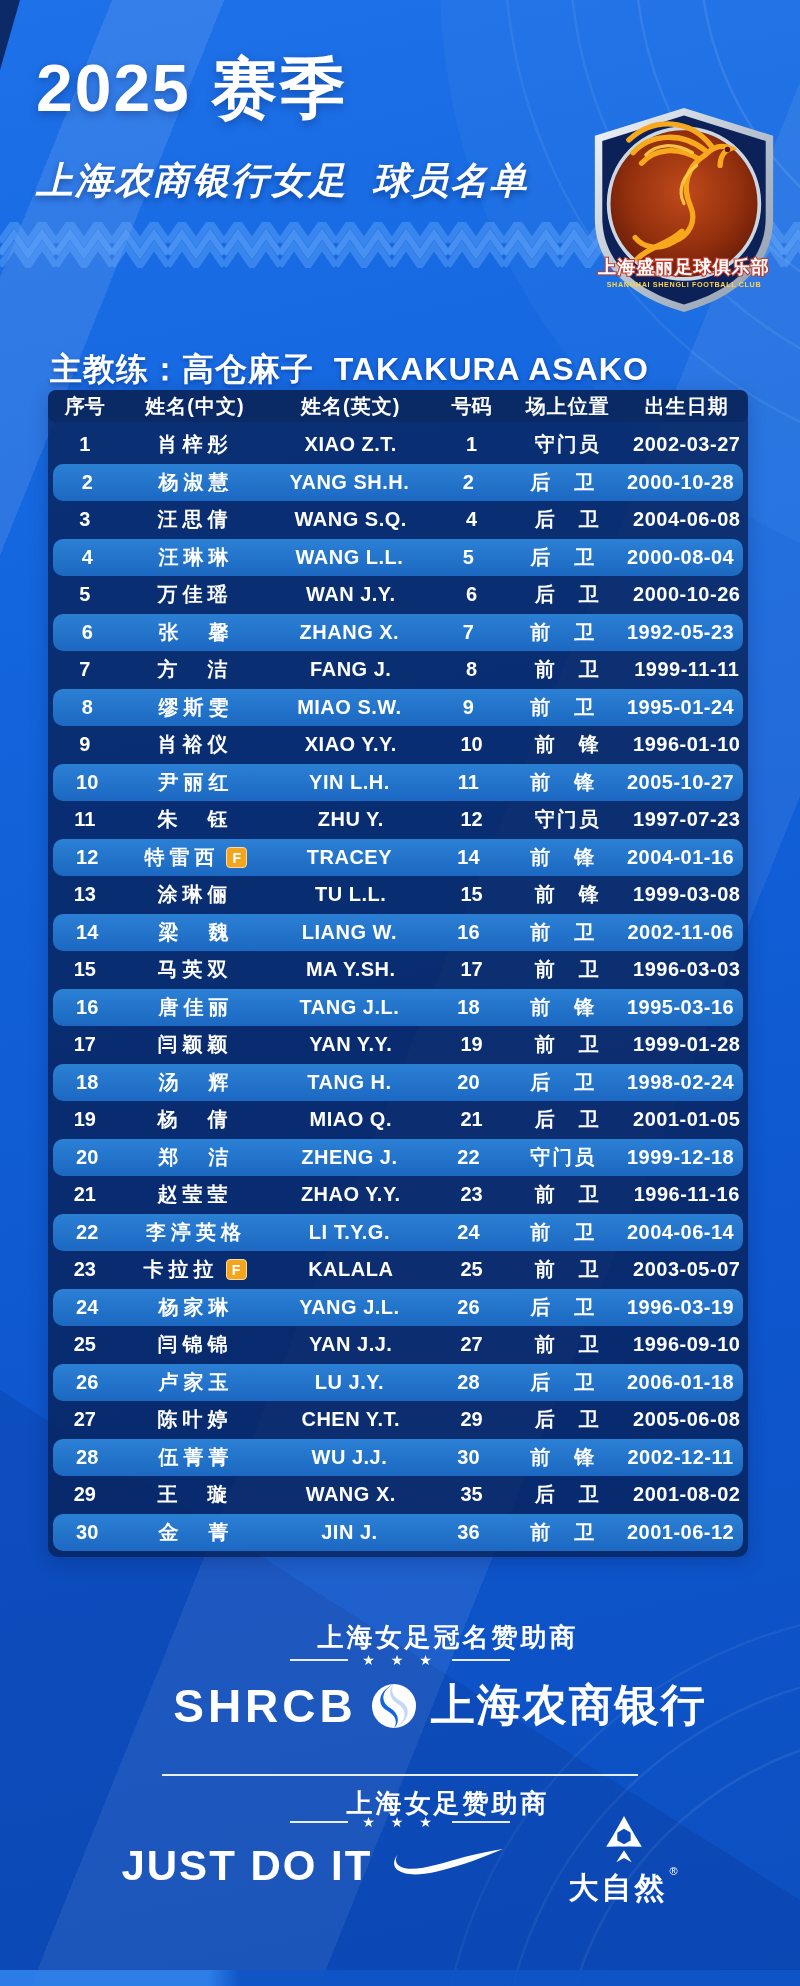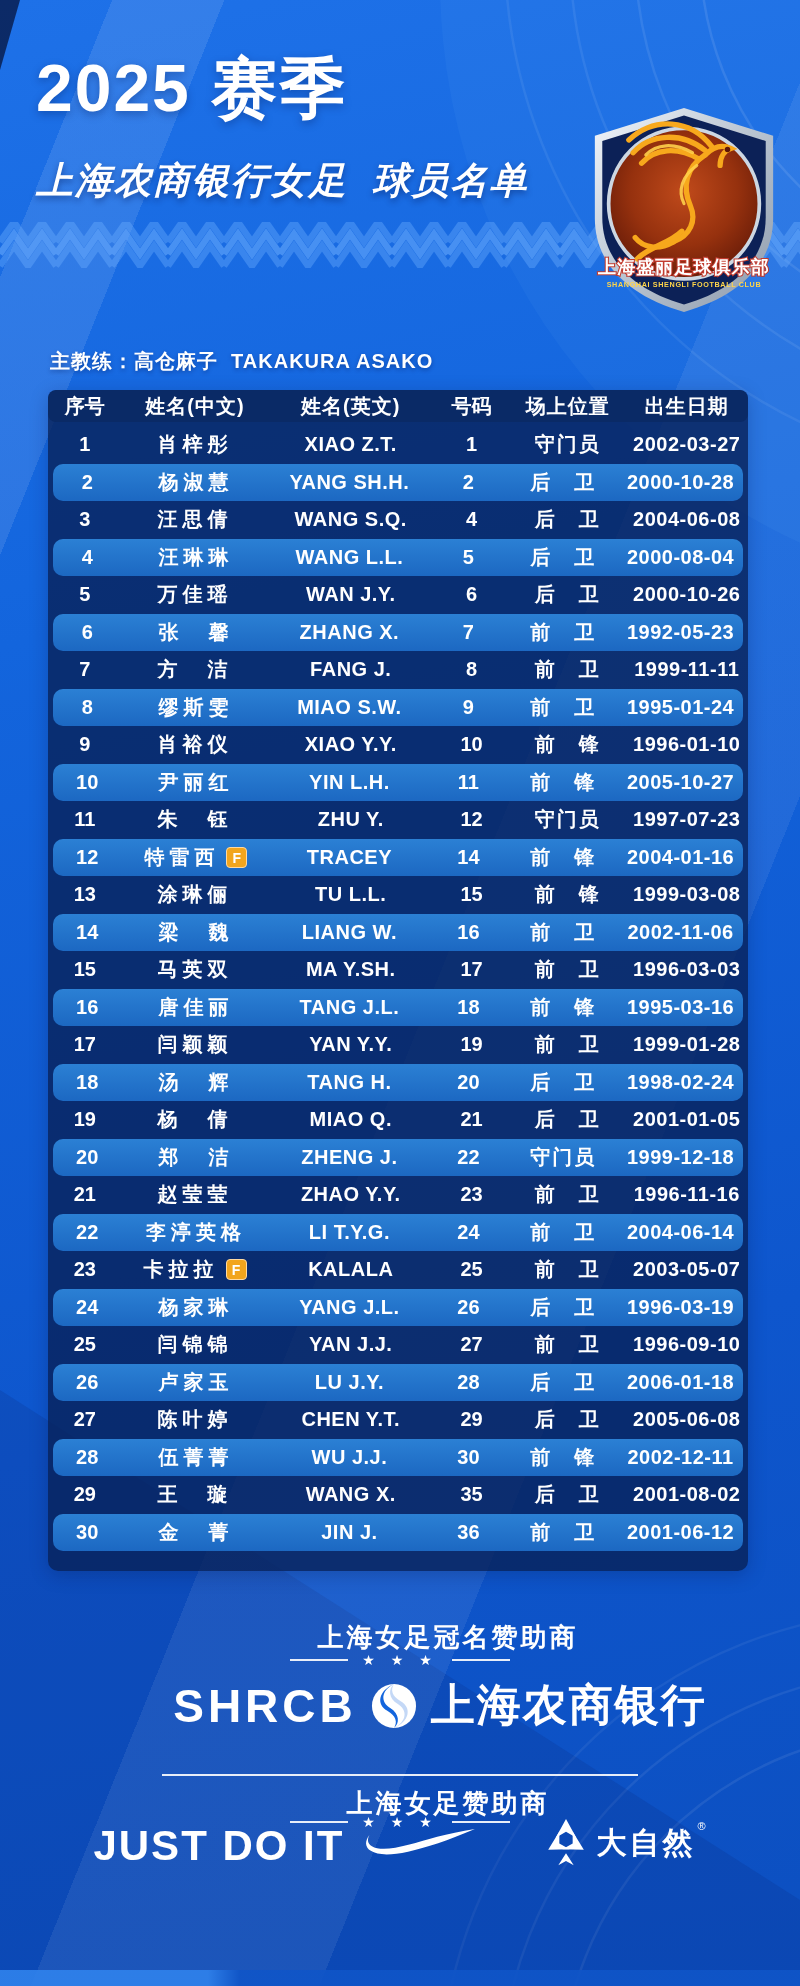--- a/index.html
+++ b/index.html
@@ -21,26 +21,26 @@
     font-size:42px;color:#a32e38;letter-spacing:6px;white-space:nowrap;z-index:9;}
   .season-title{position:absolute;left:36px;top:44px;font-size:66px;font-weight:900;color:#fff;
     letter-spacing:2px;text-shadow:0 3px 8px rgba(0,25,90,.35);}
   .subtitle{position:absolute;left:36px;top:156px;font-size:37px;font-weight:800;font-style:italic;
     color:#fff;letter-spacing:2px;text-shadow:0 3px 6px rgba(0,20,80,.45);white-space:pre;}
   .zigzag{position:absolute;left:0;top:222px;width:800px;height:46px;}
 
   
   .crest{position:absolute;right:8px;top:106px;width:216px;height:208px;z-index:5;}
 
-  .coach-line{position:absolute;left:50px;top:348px;font-size:20px;font-weight:800;color:#fff;
+  .coach-line{position:absolute;left:50px;top:348px;font-size:32px;font-weight:800;color:#fff;
     letter-spacing:1px;text-shadow:0 2px 4px rgba(0,20,80,.4);white-space:pre;}
 
   
   .rtable{position:absolute;left:48px;top:390px;width:700px;border-radius:10px;
-    background:rgba(7,33,88,.80);padding-bottom:20px;box-shadow:0 4px 18px rgba(0,20,70,.25);}
+    background:rgba(7,33,88,.80);padding-bottom:6px;box-shadow:0 4px 18px rgba(0,20,70,.25);}
   .thead{display:flex;align-items:center;height:32px;border-radius:8px;background:#0a2a66;
     color:#fff;font-weight:700;font-size:20px;margin-bottom:4px;}
   .trow{display:flex;align-items:center;height:37.5px;color:#fff;font-size:20px;font-weight:600;}
   .trow.alt{background:linear-gradient(180deg,#2b80d4,#1c68c2);border-radius:10px;
     margin:0 5px;width:690px;box-sizing:border-box;}
   .c{text-align:center;box-sizing:border-box;}
   .c0{flex:0 0 10.5%;} .c1{flex:0 0 21%;letter-spacing:5px;} .c2{flex:0 0 23.5%;letter-spacing:.5px;}
   .c3{flex:0 0 11%;} .c4{flex:0 0 16.5%;letter-spacing:2px;} .c5{flex:0 0 17.5%;letter-spacing:.5px;}
   .trow.alt .c{transform:translateX(-2px);}
   .name-wrap{display:inline-flex;align-items:center;gap:7px;}
@@ -57,21 +57,21 @@
   .stars-row .stars{font-size:14px;letter-spacing:6px;color:#fff;}
   .bank-row{position:absolute;top:1676px;width:100%;display:flex;justify-content:center;
     align-items:center;gap:14px;color:#fff;padding-left:40px;}
   .bank-latin{font-size:46px;font-weight:600;letter-spacing:4px;}
   .bank-cn{font-size:44px;font-weight:800;letter-spacing:2px;}
   .divider{position:absolute;top:1774px;left:162px;width:476px;height:2px;background:rgba(255,255,255,.9);}
   .nike-nature{position:absolute;top:1822px;width:100%;display:flex;justify-content:center;
     align-items:center;gap:64px;color:#fff;}
   .nike{display:flex;align-items:center;gap:20px;}
   .nike-slogan{font-size:42px;font-weight:900;letter-spacing:2px;}
-  .nature{display:flex;flex-direction:row;align-items:center;gap:4px;margin-top:-6px;}
+  .nature{display:flex;flex-direction:column;align-items:center;gap:4px;margin-top:-6px;}
   .nature-text{font-size:30px;font-weight:800;letter-spacing:3px;position:relative;}
   .nature-text sup{font-size:11px;font-weight:400;position:relative;top:-12px;left:2px;}
 </style>
 </head>
 <body>
 
 <div class="poster">
 
   <svg class="arcs" width="800" height="1986" viewBox="0 0 800 1986">
     <circle cx="1030" cy="-50" r="330" fill="none" stroke="rgba(255,255,255,0.10)" stroke-width="2.5"></circle>

